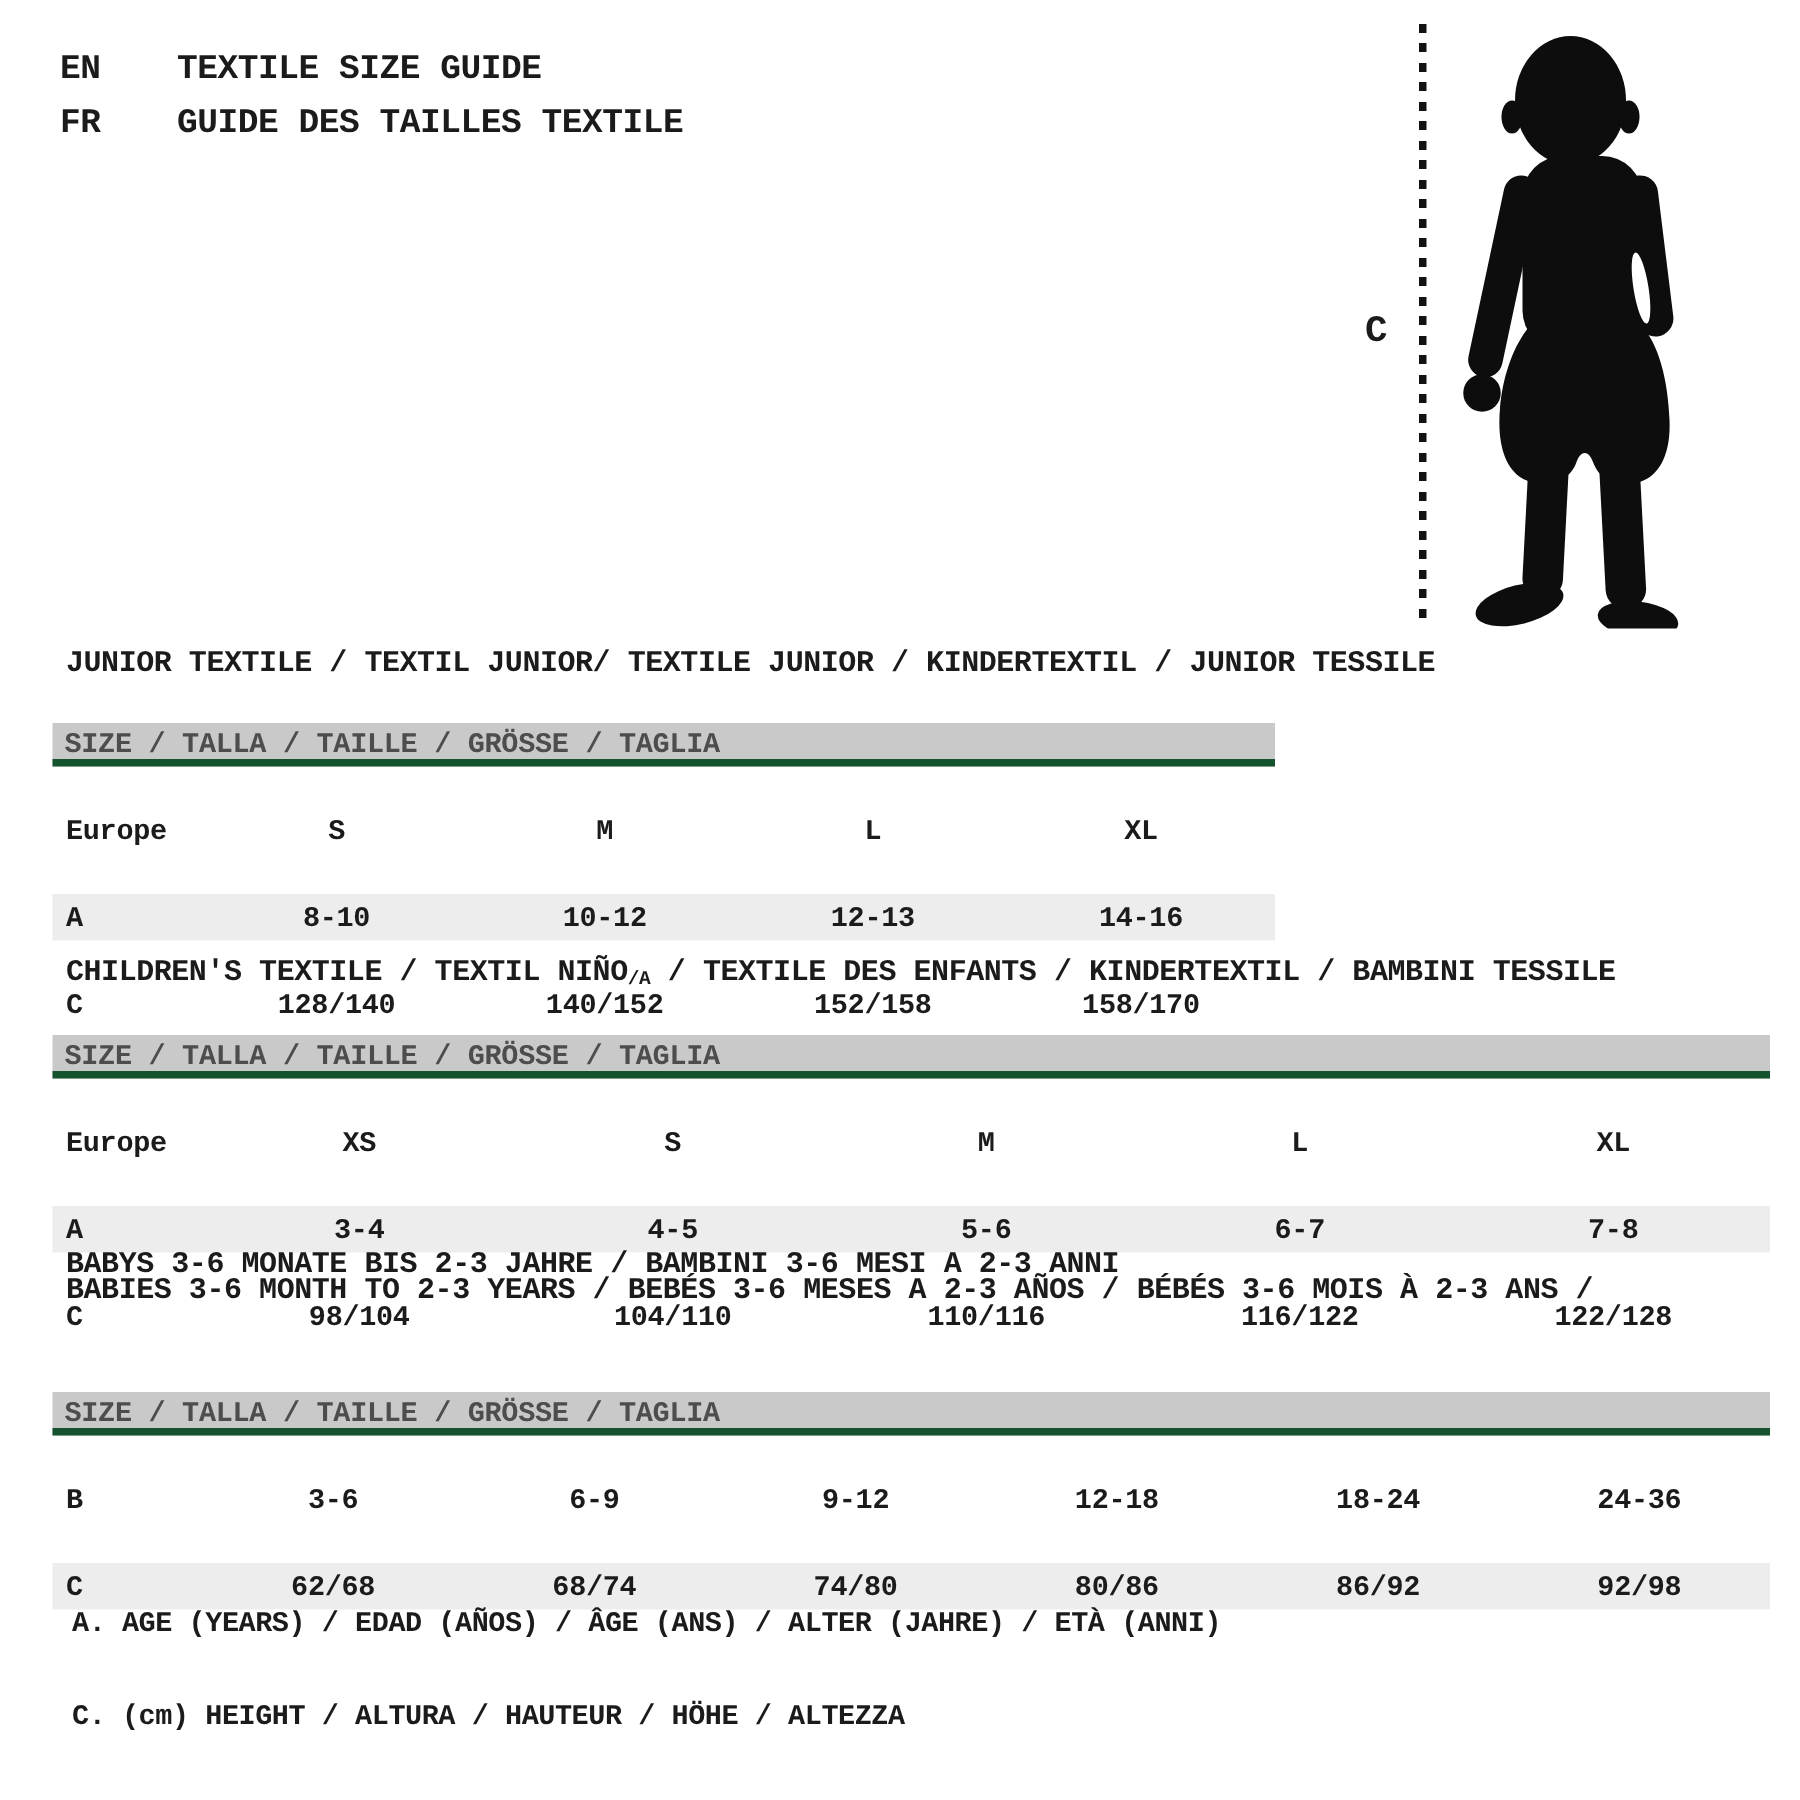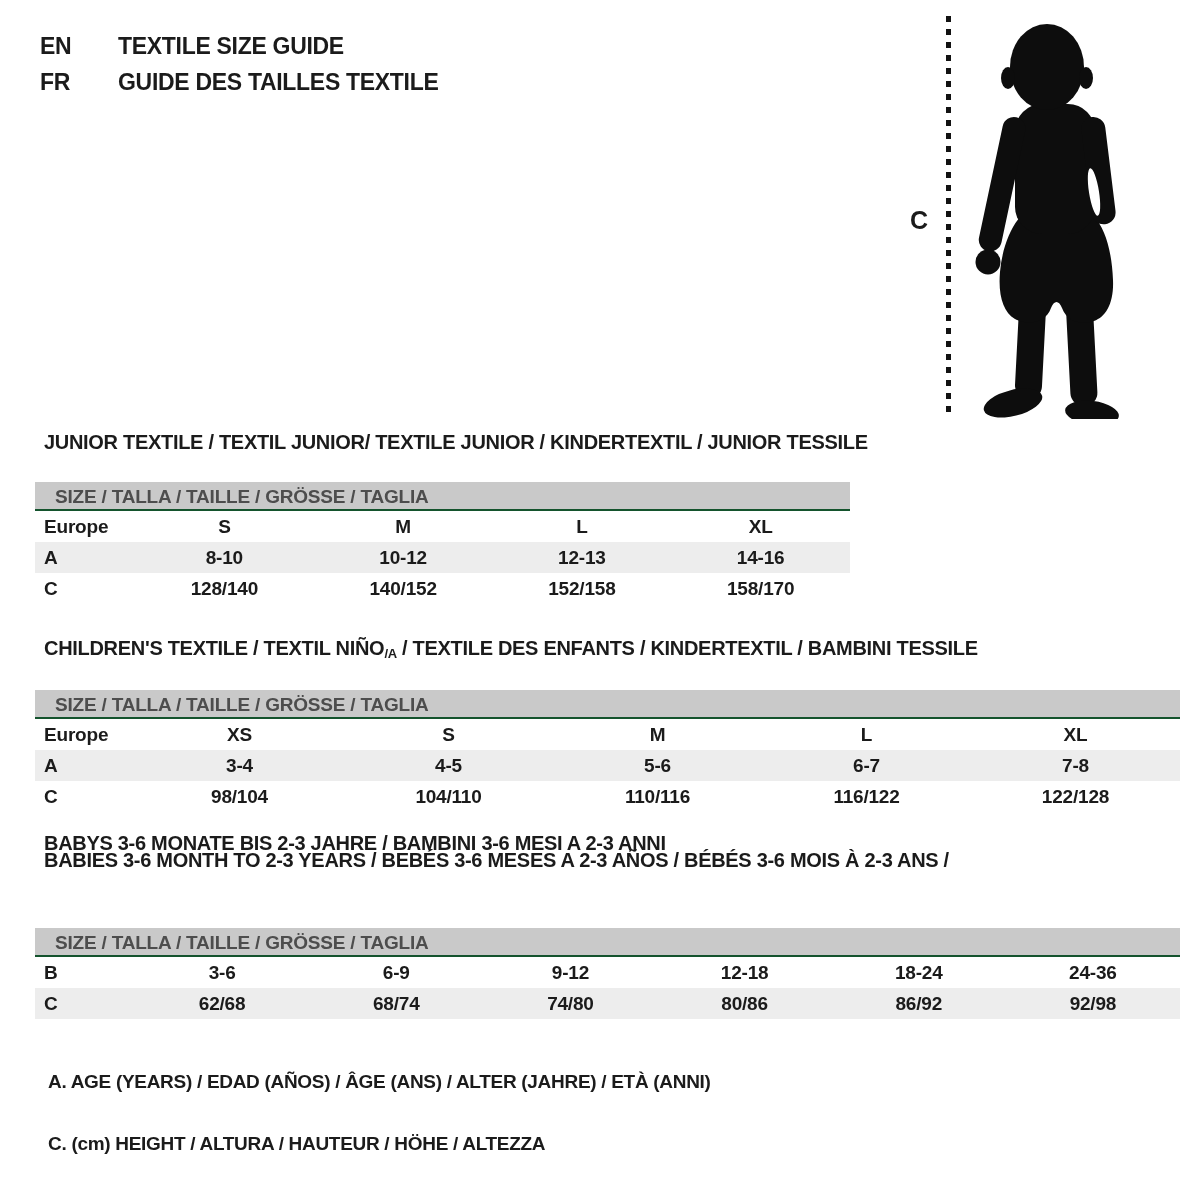--- a/index.html
+++ b/index.html
@@ -5,41 +5,41 @@
   :root{
     --ink:#1b1b1b;
     --table-header-bg:#c9c9c9;
     --table-header-text:#4d4d4d;
     --stripe-bg:#ededed;
     --silhouette:#0d0d0d;
   }
   html,body{margin:0;padding:0;background:#fff;}
   .canvas{
     position:relative;width:1200px;height:1200px;background:#ffffff;overflow:hidden;
-    font-family:Liberation Sans, sans-serif;font-weight:bold;color:var(--ink);
+    font-family:Liberation Mono, monospace;font-weight:bold;color:var(--ink);
   }
   
   .lang-list{position:absolute;left:40px;top:28px;}
   .lang-row{display:flex;align-items:center;height:36px;font-size:23px;letter-spacing:-0.3px;}
   .lang-code{width:78px;}
   
   .measure-line{position:absolute;left:946px;top:16px;width:5px;height:400px;
     background:repeating-linear-gradient(to bottom,#121212 0 6px,transparent 6px 13px);}
   .measure-label{position:absolute;left:910px;top:206px;font-size:25px;}
   .silhouette{position:absolute;left:963px;top:14px;color:var(--silhouette);}
   
   .section-title{position:absolute;left:44px;font-size:20px;letter-spacing:-0.3px;white-space:nowrap;}
   .section-title .sub{font-size:13px;position:relative;top:3px;}
   
   .tbl{position:absolute;left:35px;}
   .tbl.w-junior{width:815px;}
   .tbl.w-wide{width:1145px;}
   .tbl-header{height:29px;line-height:29px;background:var(--table-header-bg);color:var(--table-header-text);
-    font-size:19px;letter-spacing:-0.2px;padding-left:20px;box-sizing:border-box;border-bottom:2px solid #14532d;}
-  .row{display:grid;height:31px;align-items:center;font-size:19px;letter-spacing:-0.2px;}
+    font-size:19px;letter-spacing:-0.2px;padding-left:8px;box-sizing:border-box;border-bottom:5px solid #14532d;}
+  .row{display:grid;height:31px;align-items:center;font-size:19px;letter-spacing:-0.2px;margin-top:27px;}
   .cols4{grid-template-columns:100px repeat(4,1fr);}
   .cols5{grid-template-columns:100px repeat(5,1fr);}
   .cols6{grid-template-columns:100px repeat(6,1fr);}
   .row .lbl{padding-left:9px;}
   .row .val{text-align:center;}
   .row.striped{background:var(--stripe-bg);}
   
   .legend-line{position:absolute;left:48px;font-size:19px;letter-spacing:-0.3px;white-space:nowrap;}
 </style>
 </head>

